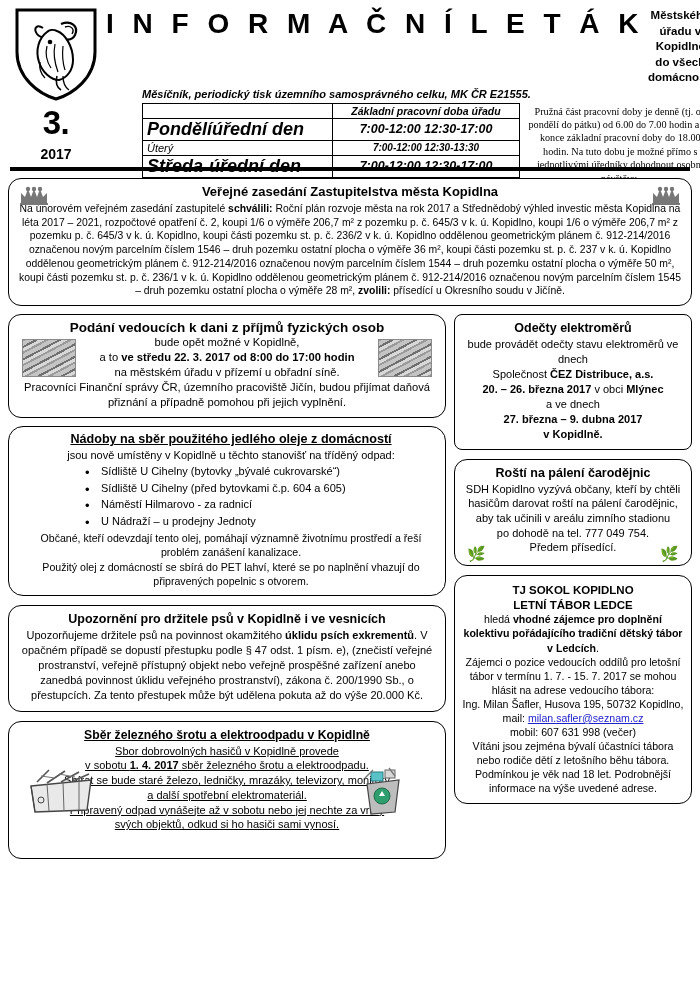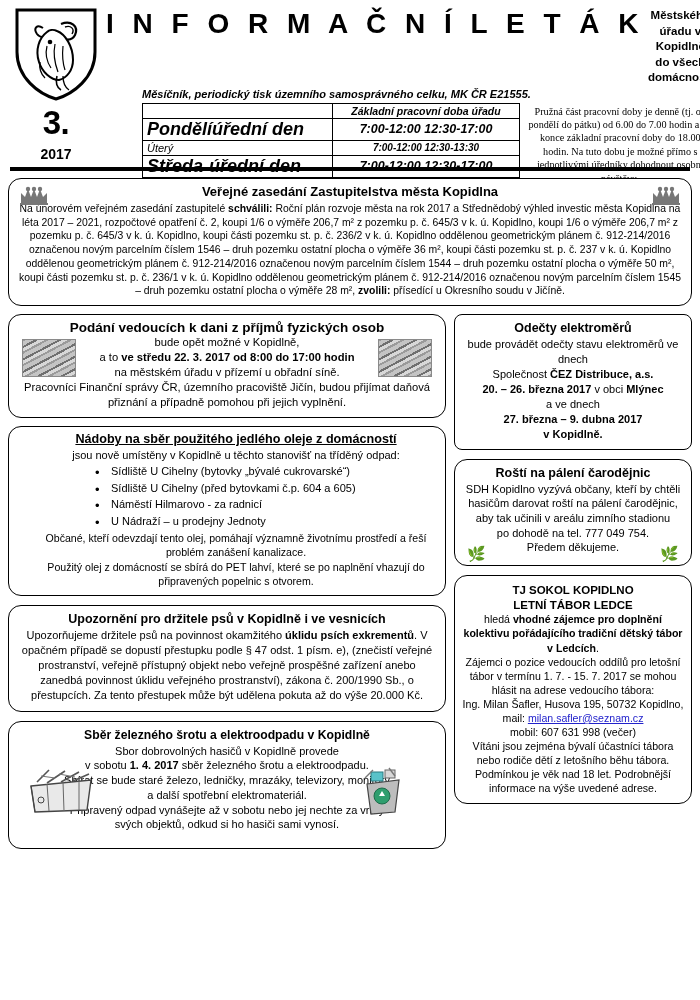--- a/index.html
+++ b/index.html
@@ -82,21 +82,21 @@
            background: repeating-linear-gradient(-28deg,#9a9a9a 0 2px,#d8d8d8 2px 5px,#6f6f6f 5px 7px,#c4c4c4 7px 11px);
            border: 1px solid #8a8a8a; }
   .photo.l { left: 13px; } .photo.r { right: 13px; }
 
   
   .elec { margin-top: 8px; padding: 6px 8px 7px 8px; border-radius: 8px; }
   .elec .box-h { font-size: 12.5px; margin-bottom: 2px; }
   .elec p { font-size: 11px; line-height: 1.36; text-align: center; }
 
   
-  .oil { margin-top: 8px; padding: 5px 10px 7px 28px; }
+  .oil { margin-top: 8px; padding: 5px 10px 7px 18px; border-radius: 15px; }
   .oil .box-h { font-size: 12.6px; text-decoration: underline; margin-bottom: 3px; }
   .oil .lead { font-size: 11px; text-align: center; }
   .oil ul { list-style: none; margin: 2px 0 2px 58px; }
   .oil li { font-size: 11px; line-height: 1.5; position: relative; padding-left: 16px; }
   .oil li::before { content: "\2022"; position: absolute; left: 0; font-size: 13px; }
   .oil p.tail { font-size: 10.6px; line-height: 1.34; text-align: center; }
 
   
   .witch { margin-top: 9px; padding: 6px 8px 10px 8px; }
   .witch .box-h { font-size: 12.5px; margin-bottom: 2px; }
@@ -109,21 +109,21 @@
   .dogs .box-h { font-size: 12.5px; margin-bottom: 2px; }
   .dogs p { font-size: 11px; line-height: 1.36; text-align: center; }
 
   
   .sokol { margin-top: 9px; padding: 7px 7px 8px 7px; }
   .sokol .box-h { font-size: 11.5px; line-height: 1.28; }
   .sokol p { font-size: 10.6px; line-height: 1.33; text-align: center; }
   .mail { color: #2222cc; text-decoration: underline; }
 
   
-  .scrap { margin-top: 9px; padding: 6px 8px 16px 8px; }
+  .scrap { margin-top: 9px; padding: 6px 8px 26px 8px; text-decoration: underline; }
   .scrap .box-h { font-size: 12.2px; margin-bottom: 2px; }
   .scrap p { font-size: 11px; line-height: 1.34; text-align: center; }
   .skip { position: absolute; left: 16px; top: 44px; width: 72px; height: 48px; }
   .ewaste { position: absolute; right: 40px; top: 44px; width: 46px; height: 50px; }
 
   b { font-weight: bold; }
 </style>
 </head>
 <body>
 
@@ -288,21 +288,21 @@
         <p><b>20. – 26. března 2017</b><span> v obci </span><b>Mlýnec</b></p>
         <p>a ve dnech</p>
         <p><b>27. března – 9. dubna 2017</b></p>
         <p><b>v Kopidlně.</b></p>
       </div>
 
       <div class="box witch">
         <div class="box-h">Roští na pálení čarodějnic</div>
         <p>SDH Kopidlno vyzývá občany, kteří by chtěli hasičům darovat roští na pálení čarodějnic, aby tak učinili v areálu zimního stadionu</p>
         <p>po dohodě na tel. 777 049 754.</p>
-        <p>Předem děkujeme.</p>
+        <p>Předem přísedící.</p>
         <span class="twig l">🌿</span>
         <span class="twig r">🌿</span>
       </div>
 
       <div class="box sokol">
         <div class="box-h">TJ SOKOL KOPIDLNO</div>
         <div class="box-h">LETNÍ TÁBOR LEDCE</div>
         <p><span>hledá </span><b>vhodné zájemce pro doplnění kolektivu pořádajícího tradiční dětský tábor v Ledcích</b><span>.</span></p>
         <p>Zájemci o pozice vedoucích oddílů pro letošní tábor v termínu 1. 7. - 15. 7. 2017 se mohou hlásit na adrese vedoucího tábora:</p>
         <p><span>Ing. Milan Šafler, Husova 195, 50732 Kopidlno, mail: </span><a class="mail" href="#">milan.safler@seznam.cz</a></p>

